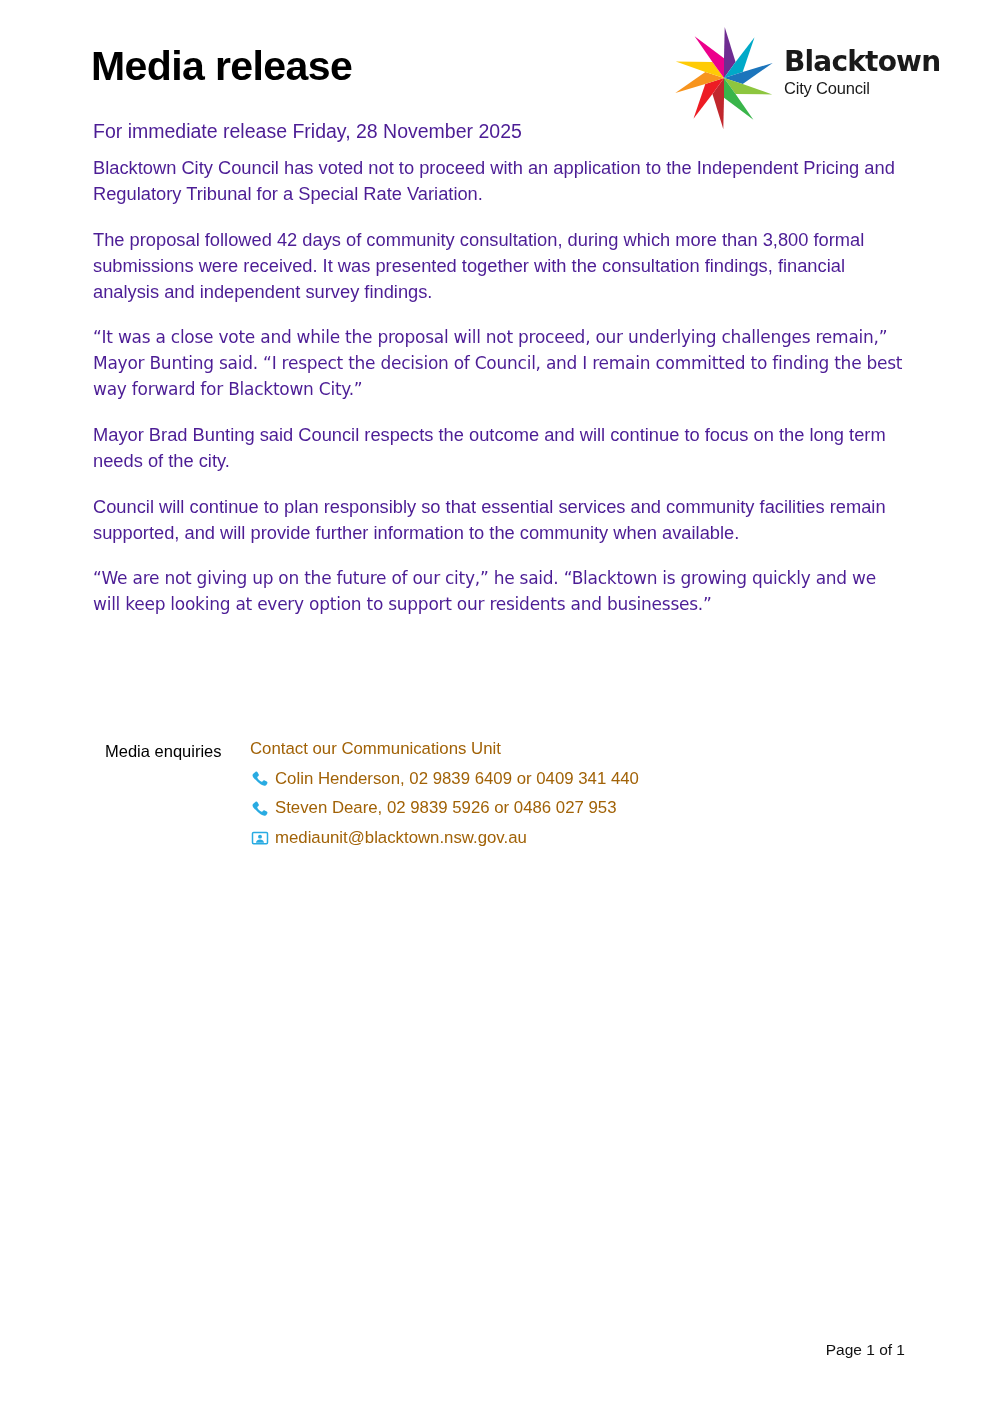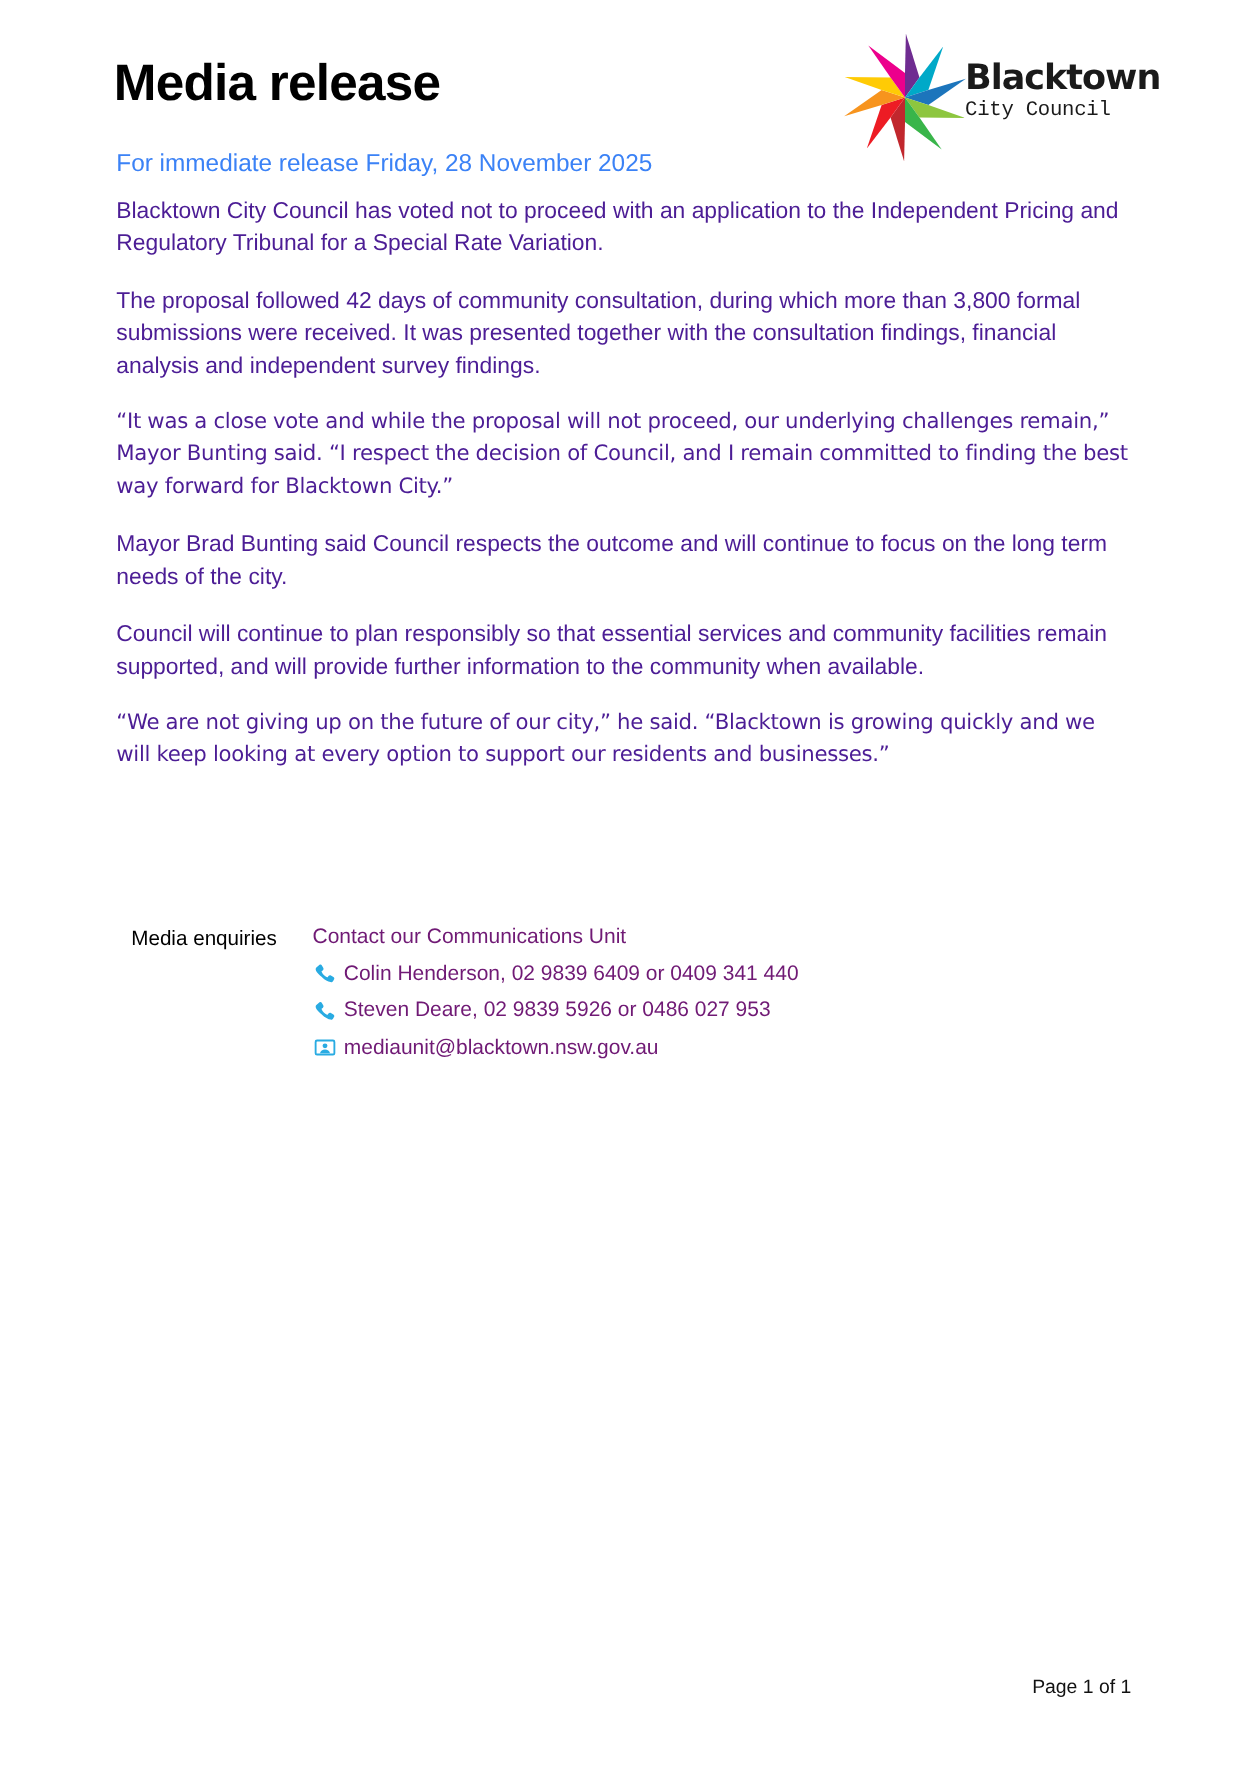--- a/index.html
+++ b/index.html
@@ -45,56 +45,56 @@
     margin: 0;
   }
 
   .release-line {
     position: absolute;
     left: 93px;
     top: 120px;
     font-family: "Liberation Sans", sans-serif;
     font-size: 19.5px;
     line-height: 1.2;
-    color: #3b82f6;
+    color: #4c1d95;
   }
 
   
   .logo {
     position: absolute;
     left: 672px;
     top: 26px;
     width: 240px;
     height: 104px;
   }
   .logo-star {
     position: absolute;
     left: 0px;
     top: 0px;
     width: 104px;
     height: 104px;
   }
   .logo-word {
     position: absolute;
-    left: 100px;
+    left: 112px;
     top: 22px;
     width: 132px;
   }
   .logo-word .w1 {
     display: block;
     font-family: "DejaVu Sans", sans-serif;
     font-weight: bold;
     font-size: 28px;
     line-height: 1.0;
     letter-spacing: -0.8px;
     color: #1a1a1a;
   }
   .logo-word .w2 {
     display: block;
-    font-family: Liberation Mono, monospace;
+    font-family: Liberation Sans, sans-serif;
     font-weight: normal;
     font-size: 16.5px;
     line-height: 1.25;
     letter-spacing: -0.2px;
     color: #1a1a1a;
     margin-top: 2px;
   }
 
   
   .content {
@@ -138,21 +138,21 @@
     white-space: nowrap;
   }
   .contact-lines {
     margin-left: 145px;
   }
   .contact-line {
     display: flex;
     align-items: center;
     font-size: 16.8px;
     line-height: 1.35;
-    color: #701a75;
+    color: #a16207;
     margin-bottom: 7px;
     min-height: 22px;
   }
   .contact-line .ctext { display: inline-block; }
   .cicon {
     display: inline-flex;
     align-items: center;
     justify-content: center;
     width: 19px;
     height: 19px;

